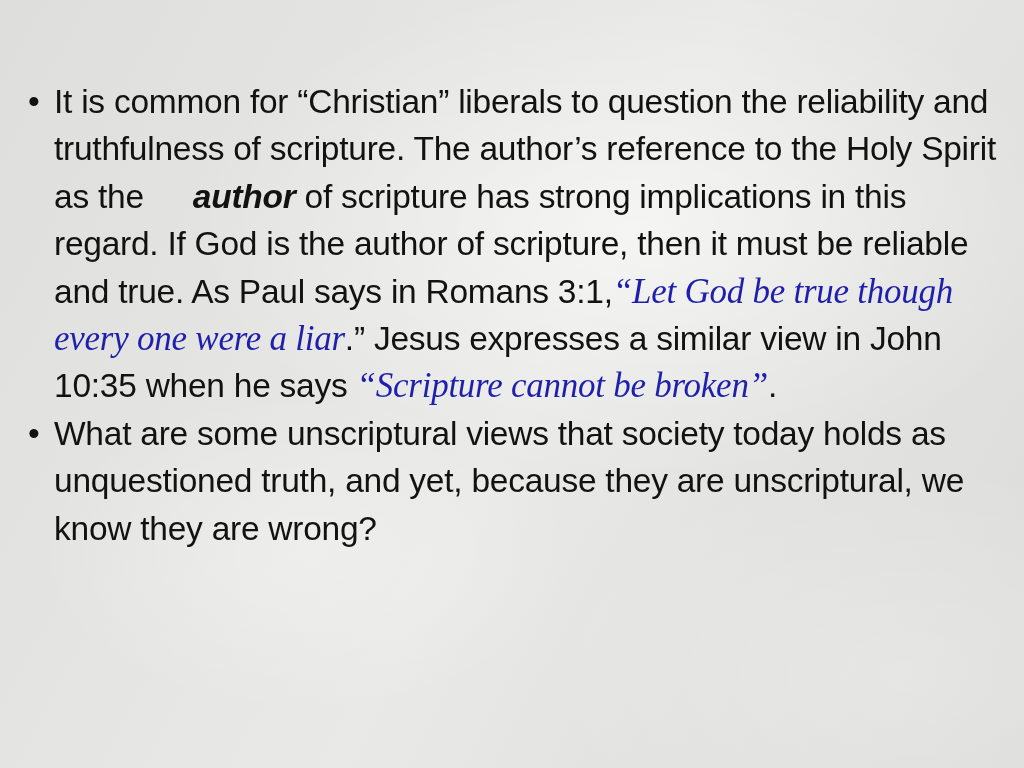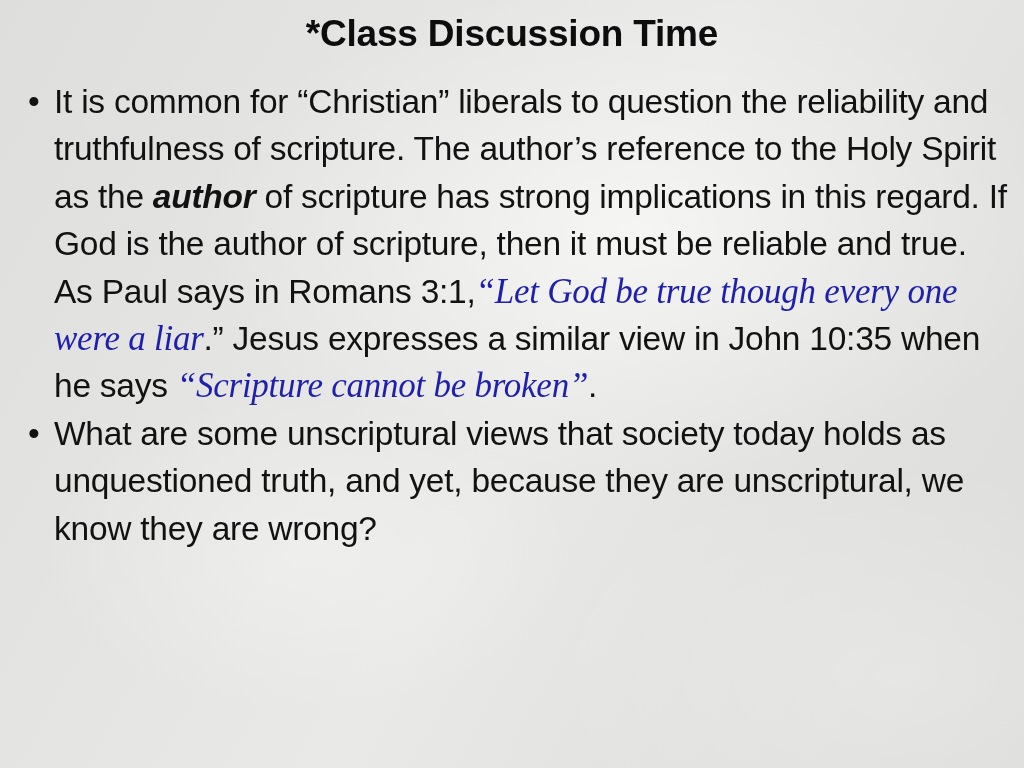--- a/index.html
+++ b/index.html
@@ -76,20 +76,21 @@
     left: 6px;
     top: 0;
     font-size: 33.5px;
     line-height: 47.4px;
     color: #121212;
   }
 
   .b-bolditalic {
     font-weight: bold;
     font-style: italic;
+    margin-left: 40px;
   }
 
   .b-quote {
     font-family: "Liberation Serif", serif;
     font-style: italic;
     font-weight: normal;
     color: #1f1fad;
     font-size: 35px;
   }
 
@@ -97,21 +98,20 @@
     font-family: "Liberation Sans", sans-serif;
     font-style: normal;
     color: #121212;
   }
 </style>
 </head>
 <body>
 
 <div id="slide">
 
-  <div id="slide-title">*Class Discussion Time</div>
 
   <ul id="body-list">
 
     <li class="bullet-item">
       <span class="bullet-mark">•</span>
       <span class="bullet-text"><span class="b-plain">It is common for “Christian” liberals to question the reliability and truthfulness of scripture. The author’s reference to the Holy Spirit as the </span><span class="b-bolditalic">author</span><span class="b-plain"> of scripture has strong implications in this regard. If God is the author of scripture, then it must be reliable and true. As Paul says in Romans 3:1,</span><span class="b-quote">“Let God be true though every one were a liar</span><span class="b-plain">.” Jesus expresses a similar view in John 10:35 when he says </span><span class="b-quote">“Scripture cannot be broken”</span><span class="b-plain">.</span></span>
     </li>
 
     <li class="bullet-item">
       <span class="bullet-mark">•</span>

